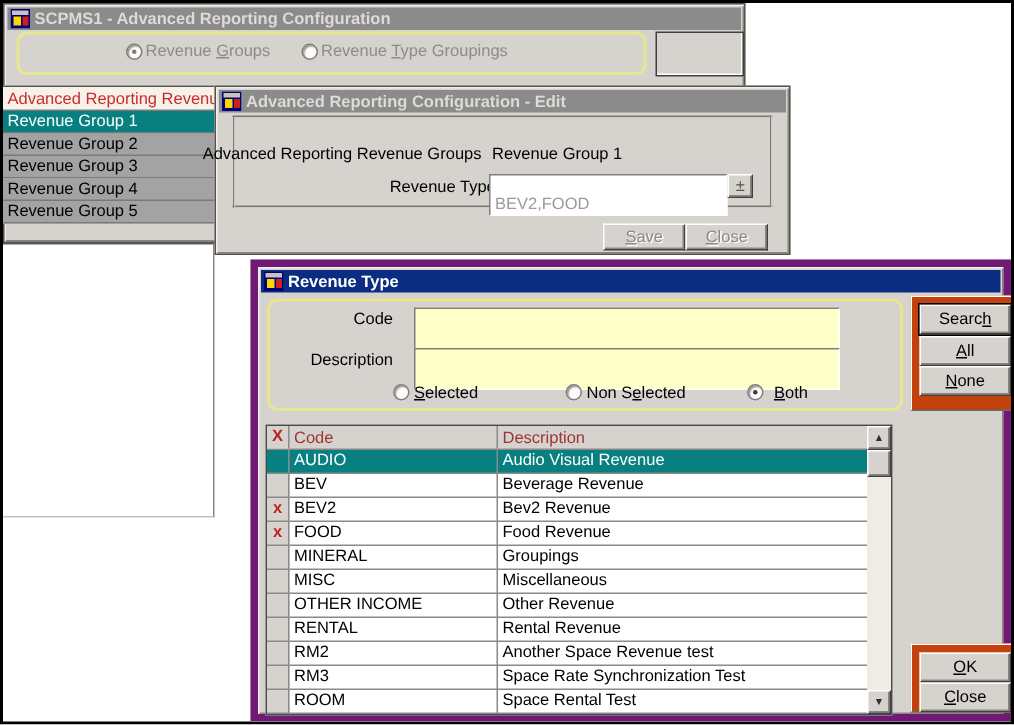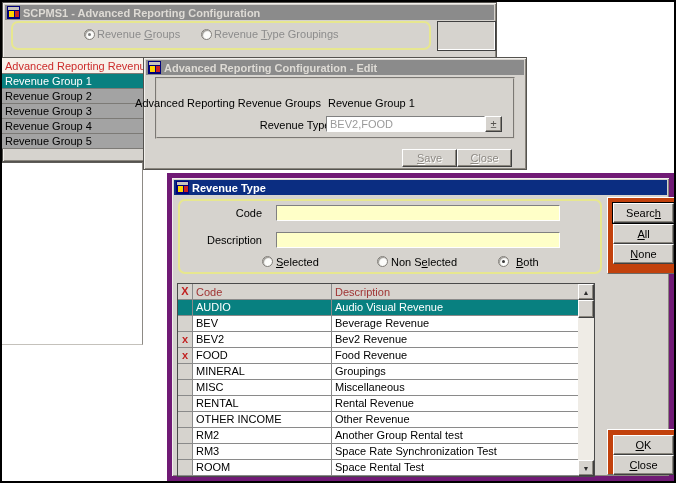--- a/index.html
+++ b/index.html
@@ -38,21 +38,21 @@
            background:#fcfcfa; border:1px solid #807d78;
            box-shadow: inset 1px 1px 1px #9a9791; }
   .radio.checked::after { content:""; position:absolute; left:3px; top:3px;
            width:3px; height:3px; border-radius:50%; background:#3a3a3a; }
   .radio.dim.checked::after { background:#7c7c7c; }
   .rlabel { position:absolute; white-space:nowrap; }
   .rlabel.dim { color:#8c8c8c; }
   .r-anchor { position:absolute; white-space:nowrap; }
 
   .field { position:absolute; background:#ffffc8; font-size:11px;
-           padding:1px 3px; font-family:"Liberation Sans", sans-serif; }
+           padding:13px 3px; font-family:"Liberation Sans", sans-serif; }
   input.field { outline:none; }
 
   
   .win-main { left:0; top:0; width:495px; height:160px; }
   .corner-box { position:absolute; left:434px; top:18px; width:59px; height:30px;
                 background:#d6d3ce; border:1px solid #404040;
                 box-shadow: inset -1px -1px 0 #fff; }
 
   
   .white-area { position:absolute; left:0; top:160px; width:141px; height:183px;
@@ -223,32 +223,32 @@
             <div class="ccode">MINERAL</div>
             <div class="cdesc">Groupings</div>
           </div>
           <div class="trow">
             <div class="cx"></div>
             <div class="ccode">MISC</div>
             <div class="cdesc">Miscellaneous</div>
           </div>
           <div class="trow">
             <div class="cx"></div>
+            <div class="ccode">OTHER INCOME</div>
+            <div class="cdesc">Other Revenue</div>
+          </div>
+          <div class="trow">
+            <div class="cx"></div>
             <div class="ccode">RENTAL</div>
             <div class="cdesc">Rental Revenue</div>
           </div>
           <div class="trow">
             <div class="cx"></div>
-            <div class="ccode">OTHER INCOME</div>
-            <div class="cdesc">Other Revenue</div>
-          </div>
-          <div class="trow">
-            <div class="cx"></div>
             <div class="ccode">RM2</div>
-            <div class="cdesc">Another Group Rental test</div>
+            <div class="cdesc">Another Space Revenue test</div>
           </div>
           <div class="trow">
             <div class="cx"></div>
             <div class="ccode">RM3</div>
             <div class="cdesc">Space Rate Synchronization Test</div>
           </div>
           <div class="trow">
             <div class="cx"></div>
             <div class="ccode">ROOM</div>
             <div class="cdesc">Space Rental Test</div>

